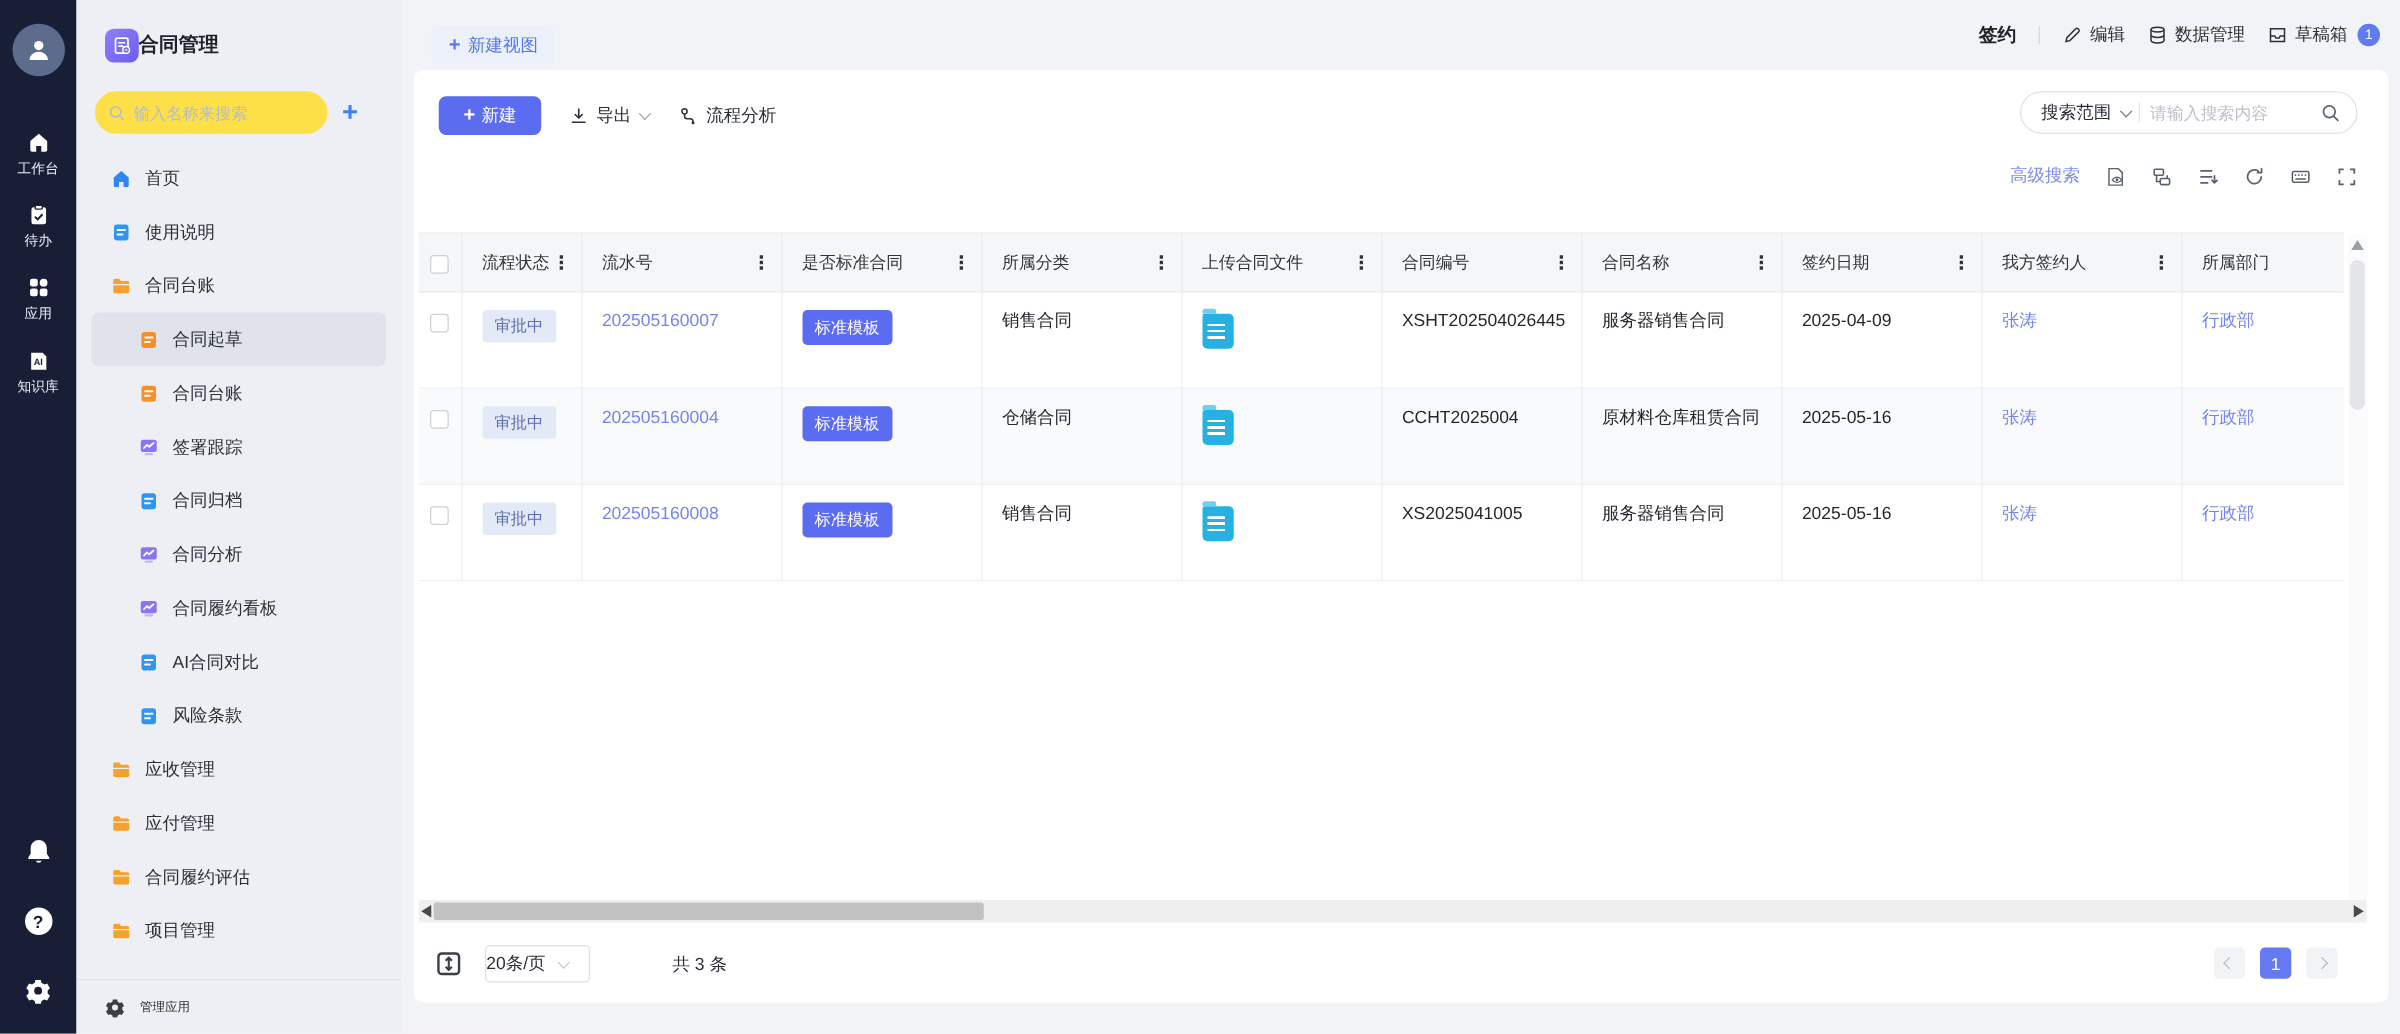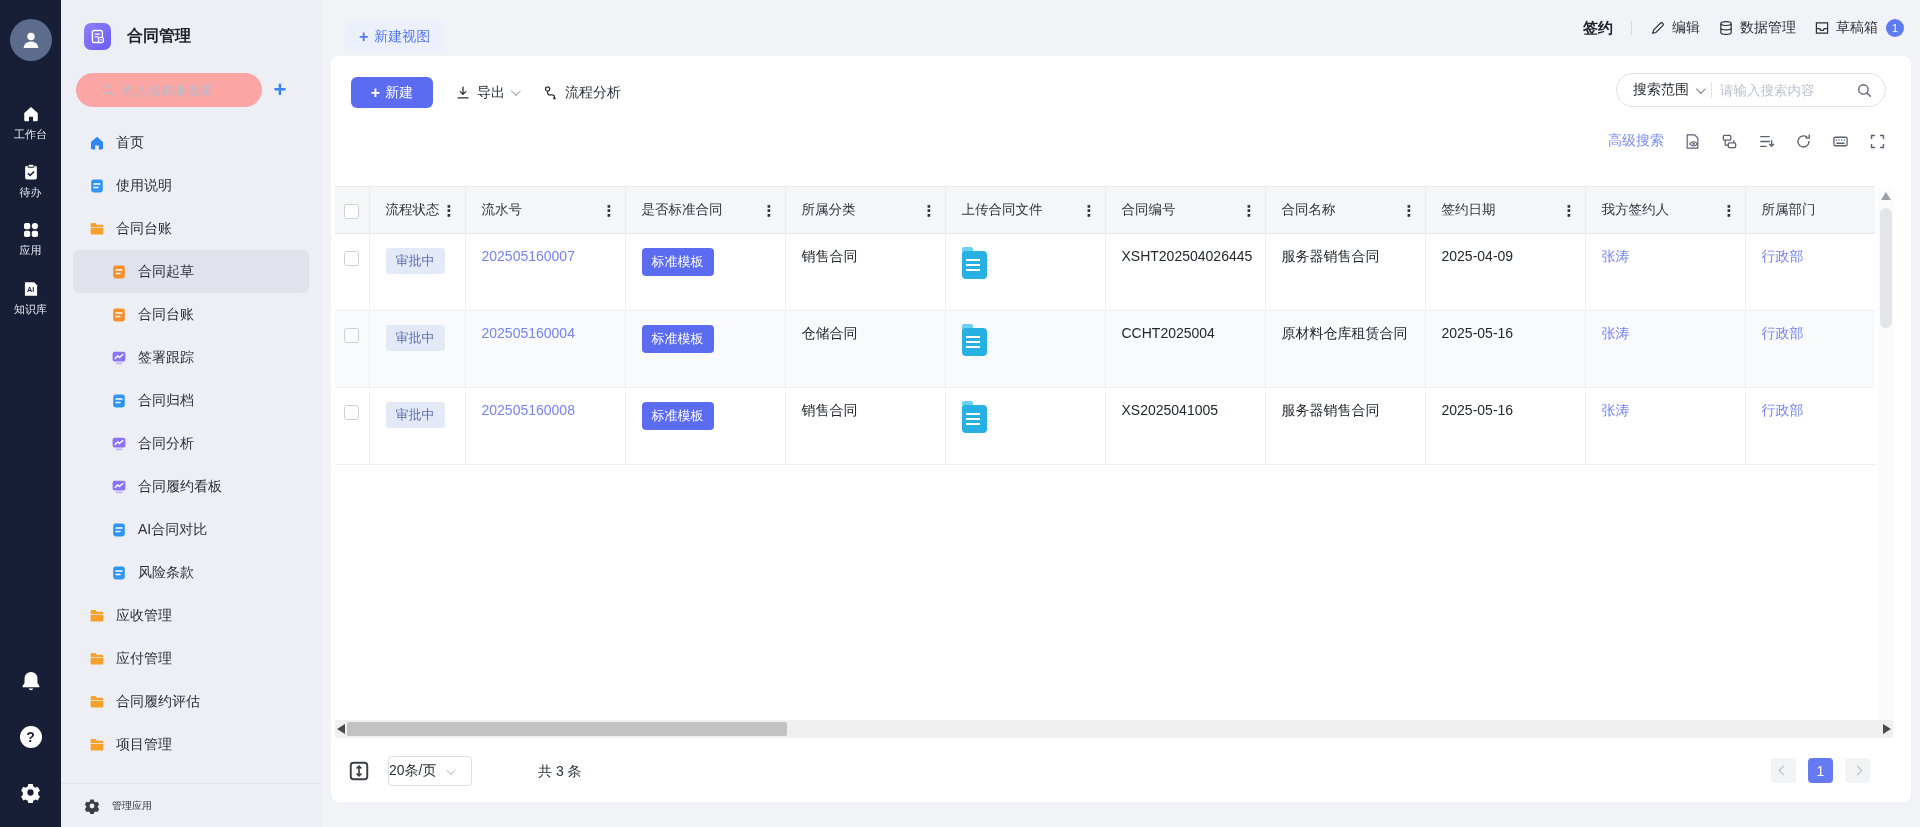--- a/index.html
+++ b/index.html
@@ -8,24 +8,24 @@
 
   
   .rail { position:absolute; left:0; top:0; width:61px; height:827px; background:#171e36; z-index:30; }
   .avatar { position:absolute; left:10px; top:19px; width:42px; height:42px; border-radius:50%; background:#5d6b8c; display:flex; align-items:center; justify-content:center; }
   .rail-item { position:absolute; left:0; width:61px; display:flex; flex-direction:column; align-items:center; gap:4px; color:#e8ebf4; font-size:11px; cursor:pointer; }
   .rail-bottom { position:absolute; left:0; width:61px; display:flex; justify-content:center; }
   .help-circle { width:22px; height:22px; border-radius:50%; background:#fff; color:#171e36; font-size:14px; font-weight:bold; display:flex; align-items:center; justify-content:center; }
 
   
   .sidebar { position:absolute; left:61px; top:0; width:260px; height:827px; background:#edeff4; z-index:20; }
-  .sb-head { position:absolute; left:23px; top:23px; display:flex; align-items:center; gap:16px; }
+  .sb-head { position:absolute; left:23px; top:23px; display:flex; align-items:center; gap:0; }
   .app-logo { width:27px; height:27px; border-radius:7px; background:linear-gradient(135deg,#8f80fa,#6a5cf0); display:flex; align-items:center; justify-content:center; }
   .app-title { font-size:16px; font-weight:bold; color:#1d2129; }
-  .sb-search { position:absolute; left:15px; top:73px; width:186px; height:34px; background:#fca5a5; border-radius:17px; display:flex; align-items:center; padding:0 10px; gap:6px; color:#b6bcc8;justify-content:flex-end; }
+  .sb-search { position:absolute; left:15px; top:73px; width:186px; height:34px; background:#fde047; border-radius:17px; display:flex; align-items:center; padding:0 10px; gap:6px; color:#b6bcc8; }
   .sb-search input { border:none; outline:none; background:transparent; width:130px; font-size:13px; color:#333; font-family:inherit; }
   .sb-search input::placeholder { color:#b6bcc8; }
   .sb-plus { position:absolute; right:26px; top:73px; width:30px; height:34px; color:#3b82f6; font-size:22px; font-weight:bold; display:flex; align-items:center; justify-content:center; cursor:pointer; }
   .menu { position:absolute; left:0; top:121px; width:260px; }
   .menu-item { height:43px; margin:0 12px; border-radius:6px; display:flex; align-items:center; gap:11px; padding-left:16px; font-size:14px; color:#2a2f38; cursor:pointer; }
   .menu-item.child { padding-left:38px; }
   .menu-item.selected { background:#e0e3eb; }
   .mi { width:16px; height:16px; flex:0 0 16px; }
   .sb-foot { position:absolute; left:0; bottom:0; width:260px; height:44px; border-top:1px solid #dfe2e8; display:flex; align-items:center; gap:12px; padding-left:23px; font-size:10px; color:#2a2f38; cursor:pointer; }
 

